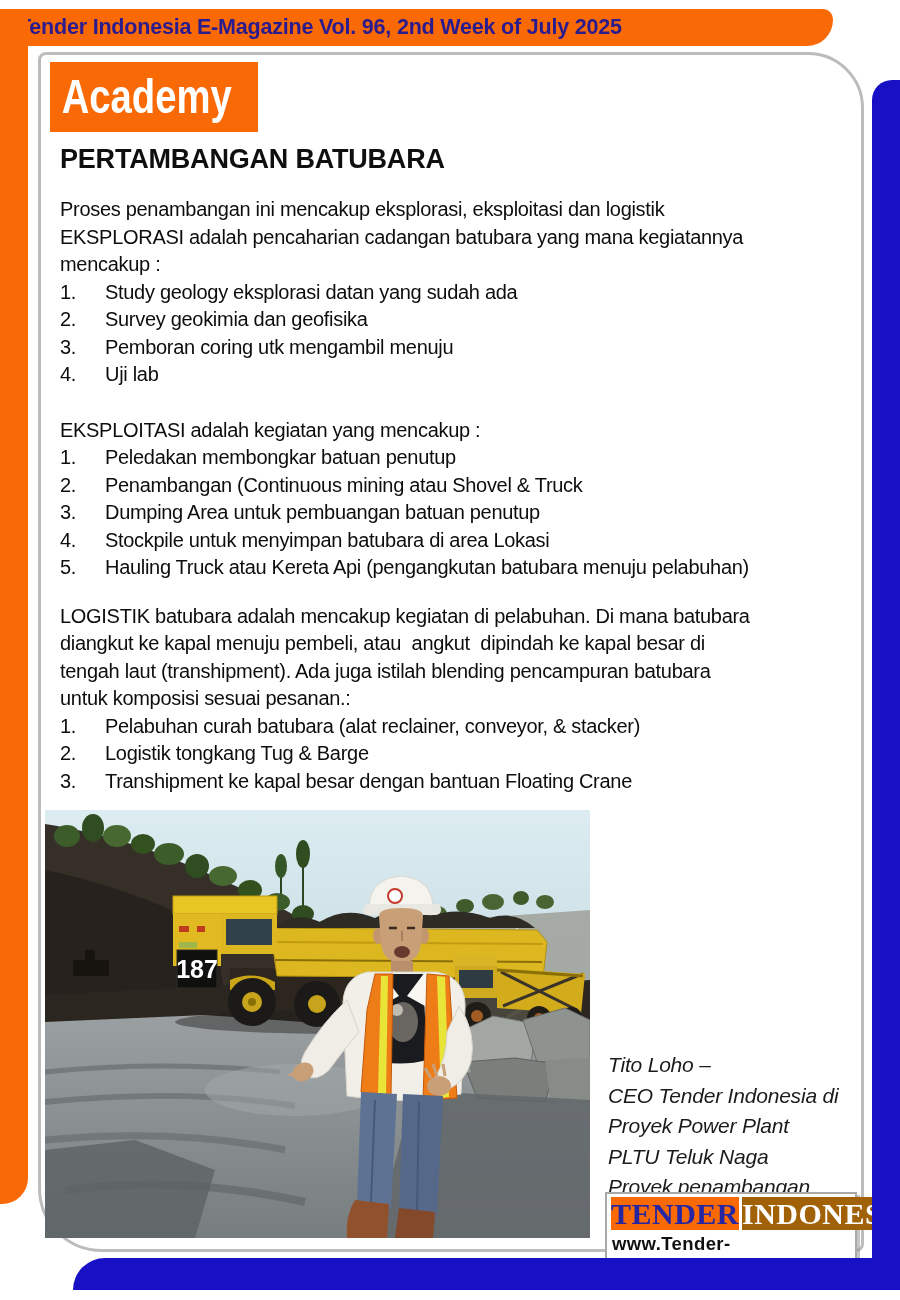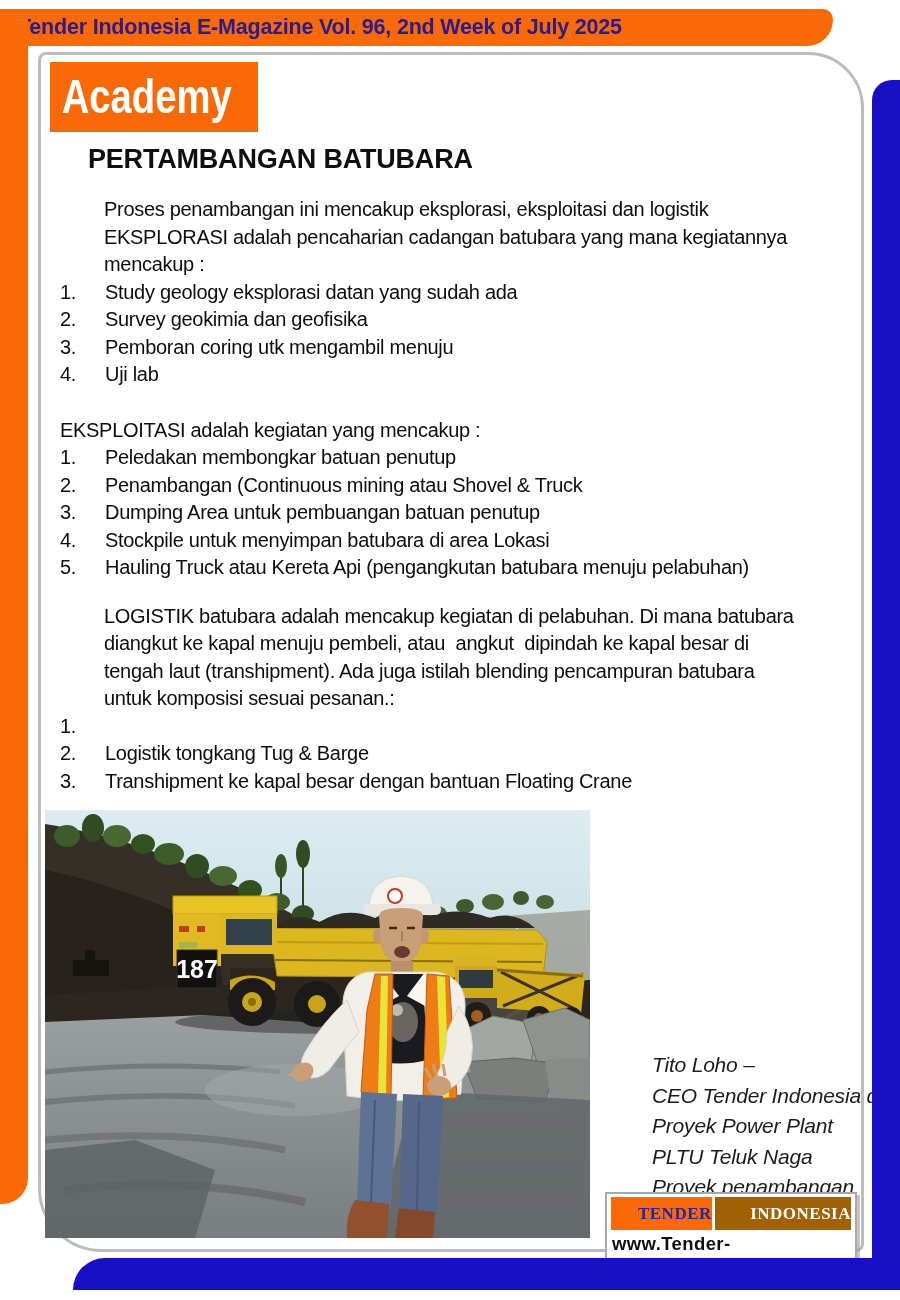--- a/index.html
+++ b/index.html
@@ -24,43 +24,43 @@
   #card{position:absolute;left:38px;top:52px;width:826px;height:1200px;background:#fff;
         border:3px solid #bcbcbc;border-radius:8px 56px 8px 64px;box-sizing:border-box;}
 
   
   #academy{position:absolute;left:50px;top:62px;width:208px;height:70px;background:#f96a07;}
   #academy .t{display:inline-block;color:#fff;font-weight:bold;font-size:49px;line-height:68px;
               padding-left:15px;transform:scaleX(0.78);transform-origin:left center;
               letter-spacing:0px;}
 
   #article-title{position:absolute;left:60px;top:144px;font-size:27px;font-weight:bold;
-                 color:#0f0f0f;letter-spacing:-0.2px;margin-left:28px;}
+                 color:#0f0f0f;letter-spacing:-0.2px;}
 
   
   #copy{position:absolute;left:60px;top:196px;width:770px;font-size:20px;line-height:27.5px;
         color:#0d0d0d;letter-spacing:-0.3px;}
-  .pre{white-space:pre-wrap;margin-left:44px;}
+  .pre{white-space:pre-wrap;}
   .li{display:flex;}
   .li .num{width:45px;flex:0 0 45px;}
   .sp28{height:28px;} .sp21{height:21px;}
 
   
   #photo{position:absolute;left:45px;top:810px;width:545px;height:428px;display:block;}
 
   
   #caption{position:absolute;left:608px;top:1050px;width:255px;font-size:21px;line-height:30.5px;
            font-style:italic;color:#1b1b1b;letter-spacing:-0.2px;}
 
   
   #logo{position:absolute;left:605px;top:1192px;width:252px;background:#fff;border:2px solid #a9a9a9;
         box-shadow:3px 3px 0 rgba(150,150,150,.55);padding:3px 4px 2px 4px;box-sizing:border-box;}
   #logo .row{display:flex;gap:3px;height:33px;}
-  #logo .cell{font-family:"Liberation Serif",serif;font-weight:bold;font-size:17px;line-height:33px;
-              text-align:right;letter-spacing:0.5px;}
+  #logo .cell{font-family:"Liberation Serif",serif;font-weight:bold;font-size:30px;line-height:33px;
+              text-align:center;letter-spacing:0.5px;}
   #logo .tender{background:#f96a07;color:#2626a2;flex:0 0 42%;}
   #logo .indo{background:#a16207;color:#ffffff;flex:1;}
   #logo .url{font-weight:bold;font-size:18.5px;color:#101010;letter-spacing:0.4px;
              padding:3px 0 1px 1px;}
 </style>
 </head>
 <body>
 
 <div id="page">
 
@@ -129,20 +129,21 @@
 
     <div class="sp21"></div>
     <div class="pre">LOGISTIK batubara adalah mencakup kegiatan di pelabuhan. Di mana batubara
 diangkut ke kapal menuju pembeli, atau  angkut  dipindah ke kapal besar di
 tengah laut (transhipment). Ada juga istilah blending pencampuran batubara
 untuk komposisi sesuai pesanan.:</div>
 
     <div>
       <div class="li">
         <span class="num">1.</span>
+        <span>Pelabuhan curah batubara (alat reclainer, conveyor, &amp; stacker)</span>
       </div>
       <div class="li">
         <span class="num">2.</span>
         <span>Logistik tongkang Tug &amp; Barge</span>
       </div>
       <div class="li">
         <span class="num">3.</span>
         <span>Transhipment ke kapal besar dengan bantuan Floating Crane</span>
       </div>
     </div>

